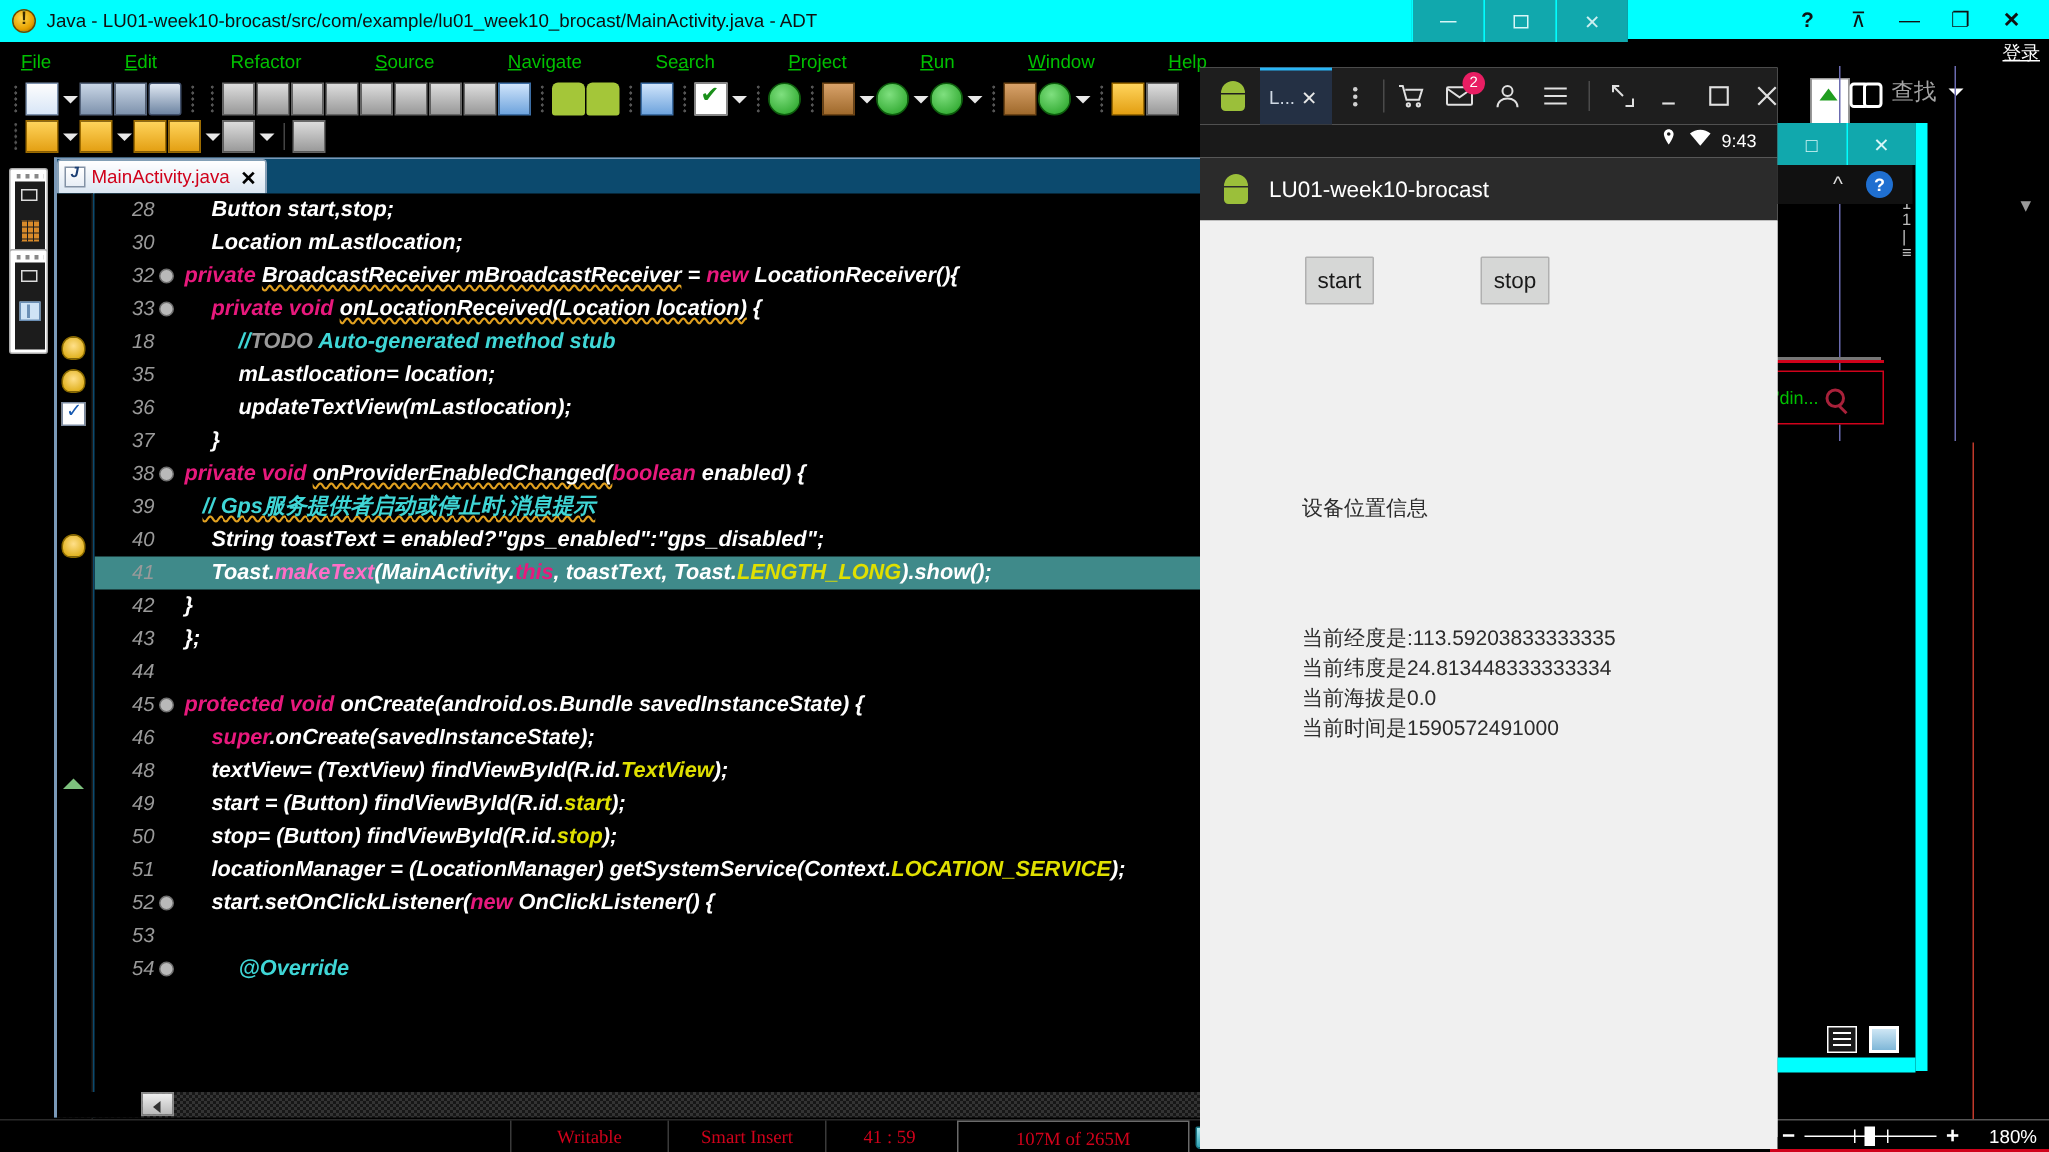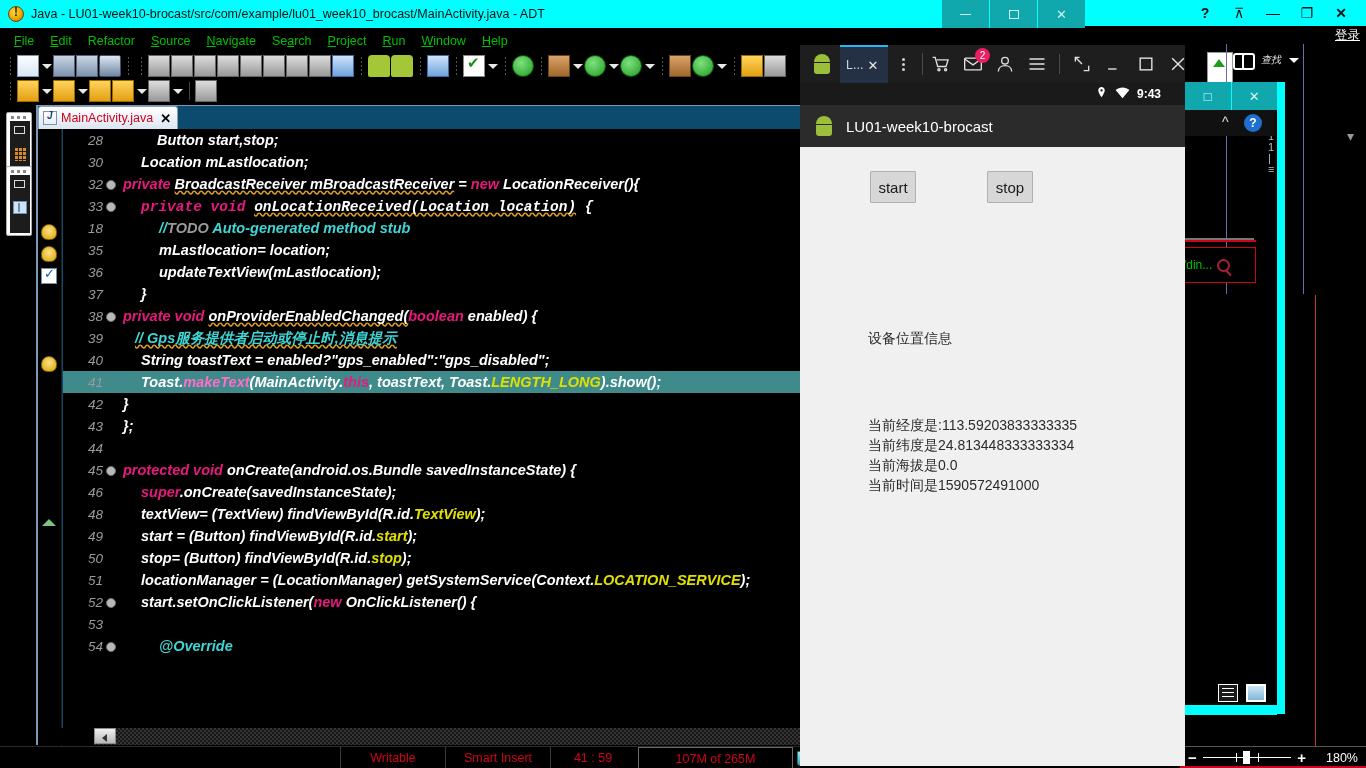--- a/index.html
+++ b/index.html
@@ -33,21 +33,21 @@
   .tb-btn {
     width: 48px; height: 28px; background: #11a8ad; color: #cdeff0;
     display: flex; align-items: center; justify-content: center;
     font-size: 13px; border-left: 1px solid #0ff;
   }
   .tb-btn .bar { width: 11px; height: 1px; background: #d8f6f7; }
   .tb-btn .sq { width: 10px; height: 9px; border: 1.5px solid #d8f6f7; }
 
   .menubar {
     position: absolute; left: 0; top: 28px; width: 1085px; height: 25px;
-    background: #000; display: flex; align-items: center; padding-left: 6px;
+    background: #000; display: flex; align-items: center; padding-left: 6px; gap: 33px;
   }
   .menu-item {
     color: #00c000; font-size: 12.5px; padding: 0 8px; white-space: nowrap;
   }
   .menu-item u { text-decoration: underline; }
 
   .toolbar {
     position: absolute; left: 0; top: 53px; width: 1085px; height: 50px; background: #000;
   }
   .tb-row { position: absolute; left: 4px; height: 25px; display: flex; align-items: center; }
@@ -149,20 +149,21 @@
   }
 
   .statusbar {
     position: absolute; left: 0; bottom: 0; width: 1085px; height: 22px;
     background: #000; border-top: 1px solid #2a2a2a;
   }
   .st-cell {
     position: absolute; top: 0; height: 22px; line-height: 22px;
     color: #d0021b; font-size: 12.5px; text-align: center;
     border-left: 1px solid #3a3a3a;
+    font-family: Liberation Serif, serif;
   }
   .st-mem { border: 1px solid #6a6a6a; }
   .st-trash { position: absolute; width: 13px; height: 15px; top: 4px;
               background: linear-gradient(#9fe6ee,#2ea3b5); border: 1px solid #1b7886; border-radius: 1px 1px 3px 3px; }
 
   
   #rightwin { position: absolute; left: 1085px; top: 0; width: 281px; height: 768px; background: #000; }
   .rw-title { position: absolute; left: 0; top: 0; width: 281px; height: 26px; background: #0ff;
               display: flex; align-items: center; justify-content: flex-end; padding-right: 8px; }
   .rw-btn { width: 34px; height: 26px; display: flex; align-items: center; justify-content: center;
@@ -174,21 +175,21 @@
   .rw-updn .grn { position: absolute; left: 5px; top: 6px; width: 0; height: 0;
                   border-left: 6px solid transparent; border-right: 6px solid transparent;
                   border-bottom: 8px solid #1f9d1f; }
   .rw-find { position: absolute; left: 56px; top: 48px; display: flex; align-items: center; }
   .rw-find-ico { width: 22px; height: 16px; margin-right: 6px; position: relative; }
   .rw-find-ico::before, .rw-find-ico::after {
     content: ""; position: absolute; top: 1px; width: 9px; height: 13px;
     border: 2px solid #fff; border-radius: 3px; background: #000;
   }
   .rw-find-ico::before { left: 0; } .rw-find-ico::after { right: 0; }
-  .rw-find-text { color: #e5e5e5; font-size: 10px; font-style: italic; }
+  .rw-find-text { color: #a3a3a3; font-size: 15px; }
   .rw-caret { margin-left: 8px; width: 0; height: 0;
               border-left: 5px solid transparent; border-right: 5px solid transparent;
               border-top: 5px solid #fff; }
   .rw-vline { position: absolute; width: 1px; background: #6b6bb0; }
   .rw-redline { position: absolute; width: 1px; background: #c0392b; }
   .rw-chev { position: absolute; color: #ddd; font-size: 14px; }
 
   
   .findbox {
     position: absolute; left: 1178px; top: 247px; width: 78px; height: 36px;
@@ -229,21 +230,21 @@
   .emu-vdiv { width: 1px; height: 22px; background: #4a4a4a; margin: 0 8px; flex: none; }
   .emu-icons { margin-left: auto; display: flex; align-items: center; gap: 12px; padding-right: 10px; }
   .emu-ic { width: 20px; height: 20px; position: relative; color: #e0e0e0; }
   .badge {
     position: absolute; right: -7px; top: -6px; min-width: 15px; height: 15px;
     background: #e91e63; color: #fff; border-radius: 8px; font-size: 10px;
     display: flex; align-items: center; justify-content: center; padding: 0 3px;
   }
   .emu-status {
     position: absolute; left: 0; top: 38px; width: 385px; height: 22px; background: #1a1a1a;
-    display: flex; align-items: center; justify-content: flex-end; gap: 7px; padding-right: 24px; font-weight: bold;
+    display: flex; align-items: center; justify-content: flex-end; gap: 7px; padding-right: 14px;
   }
   .emu-status .txt { color: #fff; font-size: 12px; }
   .emu-appbar {
     position: absolute; left: 0; top: 60px; width: 385px; height: 42px; background: #2b2b2b;
     display: flex; align-items: center;
   }
   .emu-appbar .ico { width: 20px; height: 20px; margin-left: 14px; margin-right: 12px; position: relative; }
   .emu-appbar .ico .head { position: absolute; left: 2px; top: 0; width: 16px; height: 8px;
                            background: #9bbf3a; border-radius: 8px 8px 0 0; }
   .emu-appbar .ico .body { position: absolute; left: 2px; top: 9px; width: 16px; height: 11px;
@@ -452,24 +453,24 @@
         <span class="gm gm-warn" style="top:117px;"></span>
         <span class="gm gm-task" style="top:139px;"></span>
         <span class="gm gm-warn" style="top:227px;"></span>
         <span class="gm gm-up" style="top:390px;left:4px;"></span>
       </div>
 
       <div class="leftbar-green" style="top:244px; height:110px;"></div>
 
       <div class="codepane">
         <div id="code">
-            <div class="codeline"><span class="ln">28</span><span class="fold hidden"></span><span style="margin-left: 48px;"><span class="kw"></span>Button start,stop;</span></div>
+            <div class="codeline"><span class="ln">28</span><span class="fold hidden"></span><span style="margin-left: 32px;"><span class="kw"></span>Button start,stop;</span></div>
             <div class="codeline"><span class="ln">30</span><span class="fold hidden"></span><span style="margin-left: 32px;">Location mLastlocation;</span></div>
             <div class="codeline"><span class="ln">32</span><span class="fold"></span><span style="margin-left: 14px;"><span class="kw">private</span> <span class="squig">BroadcastReceiver mBroadcastReceiver</span> = <span class="kw">new</span> LocationReceiver(){</span></div>
-            <div class="codeline"><span class="ln">33</span><span class="fold"></span><span style="margin-left: 32px; font-family: Liberation Mono, monospace;"><span class="kw">private void</span> <span class="squig">onLocationReceived(Location location)</span> {</span></div>
+            <div class="codeline"><span class="ln">33</span><span class="fold"></span><span style="margin-left: 32px;"><span class="kw">private void</span> <span class="squig">onLocationReceived(Location location)</span> {</span></div>
             <div class="codeline"><span class="ln">18</span><span class="fold hidden"></span><span style="margin-left: 50px;"><span class="cmt">//</span><span class="cmt-todo">TODO</span> <span class="cmt">Auto-generated method stub</span></span></div>
             <div class="codeline"><span class="ln">35</span><span class="fold hidden"></span><span style="margin-left: 50px;">mLastlocation= location;</span></div>
             <div class="codeline"><span class="ln">36</span><span class="fold hidden"></span><span style="margin-left: 50px;">updateTextView(mLastlocation);</span></div>
             <div class="codeline"><span class="ln">37</span><span class="fold hidden"></span><span style="margin-left: 32px;">}</span></div>
             <div class="codeline"><span class="ln">38</span><span class="fold"></span><span style="margin-left: 14px;"><span class="kw">private void</span> <span class="squig">onProviderEnabledChanged(</span><span class="kw">boolean</span> enabled) {</span></div>
             <div class="codeline"><span class="ln">39</span><span class="fold hidden"></span><span style="margin-left: 26px;"><span class="cmt squig">// Gps服务提供者启动或停止时,消息提示</span></span></div>
             <div class="codeline"><span class="ln">40</span><span class="fold hidden"></span><span style="margin-left: 32px;">String toastText = enabled?"gps_enabled":"gps_disabled";</span></div>
             <div class="codeline" style="background: rgb(63, 138, 138);"><span class="ln">41</span><span class="fold hidden"></span><span style="margin-left: 32px;">Toast.<span class="mth">makeText</span>(MainActivity.<span class="kw">this</span>, toastText, Toast.<span class="fld">LENGTH_LONG</span>).show();</span></div>
             <div class="codeline"><span class="ln">42</span><span class="fold hidden"></span><span style="margin-left: 14px;">}</span></div>
             <div class="codeline"><span class="ln">43</span><span class="fold hidden"></span><span style="margin-left: 14px;">};</span></div>

